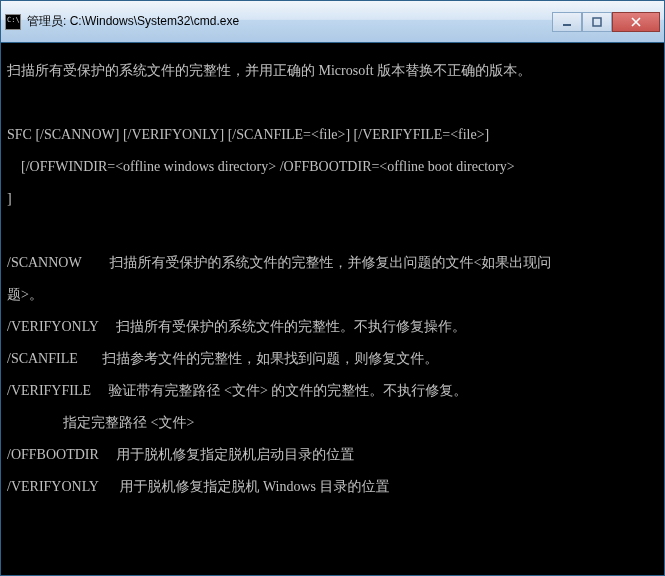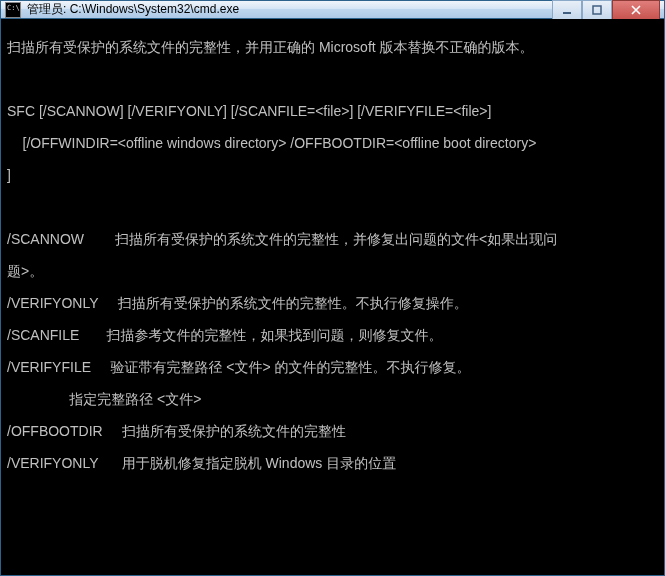--- a/index.html
+++ b/index.html
@@ -12,21 +12,21 @@
     }
     .window {
       width: 665px;
       height: 576px;
       border: 1px solid #2c628b;
       background: #000000;
       display: flex;
       flex-direction: column;
     }
     .titlebar {
-      height: 18px;
+      height: 42px;
       background: linear-gradient(to bottom, #f0f5fa 0%, #d6e5f5 45%, #c0d8ef 46%, #aec9e6 100%);
       display: flex;
       align-items: center;
       padding: 0 4px;
       border-bottom: 1px solid #2c628b;
     }
     .titlebar-icon {
       width: 16px;
       height: 16px;
       margin-right: 6px;
@@ -72,21 +72,21 @@
     .titlebar-btn svg { display: block; }
     .console {
       flex: 1;
       background: #000000;
       color: #c0c0c0;
       font-size: 14px;
       line-height: 16px;
       padding: 4px 6px;
       white-space: pre;
       overflow: hidden;
-      font-family: Liberation Sans, sans-serif;
+      font-family: Liberation Serif, serif;
     }
     .console .line { display: block; min-height: 16px; }
     @keyframes blink { 50% { opacity: 0; } }
   </style>
 </head>
 <body>
 
 <div class="window">
   <div class="titlebar">
     <div class="titlebar-icon"></div>
@@ -116,21 +116,21 @@
 <span class="line">SFC [/SCANNOW] [/VERIFYONLY] [/SCANFILE=&lt;file&gt;] [/VERIFYFILE=&lt;file&gt;]</span>
 <span class="line">    [/OFFWINDIR=&lt;offline windows directory&gt; /OFFBOOTDIR=&lt;offline boot directory&gt;</span>
 <span class="line">]</span>
 <span class="line"></span>
 <span class="line">/SCANNOW        扫描所有受保护的系统文件的完整性，并修复出问题的文件&lt;如果出现问</span>
 <span class="line">题&gt;。</span>
 <span class="line">/VERIFYONLY     扫描所有受保护的系统文件的完整性。不执行修复操作。</span>
 <span class="line">/SCANFILE       扫描参考文件的完整性，如果找到问题，则修复文件。</span>
 <span class="line">/VERIFYFILE     验证带有完整路径 &lt;文件&gt; 的文件的完整性。不执行修复。</span>
 <span class="line">                指定完整路径 &lt;文件&gt;</span>
-<span class="line">/OFFBOOTDIR     扫描所有受保护的系统文件的完整性</span>
+<span class="line">/OFFBOOTDIR     用于脱机修复指定脱机启动目录的位置</span>
 <span class="line">/VERIFYONLY      用于脱机修复指定脱机 Windows 目录的位置</span>
 <span class="line"></span>
 <span class="line"></span>
 
 
 
 
 
 
 

